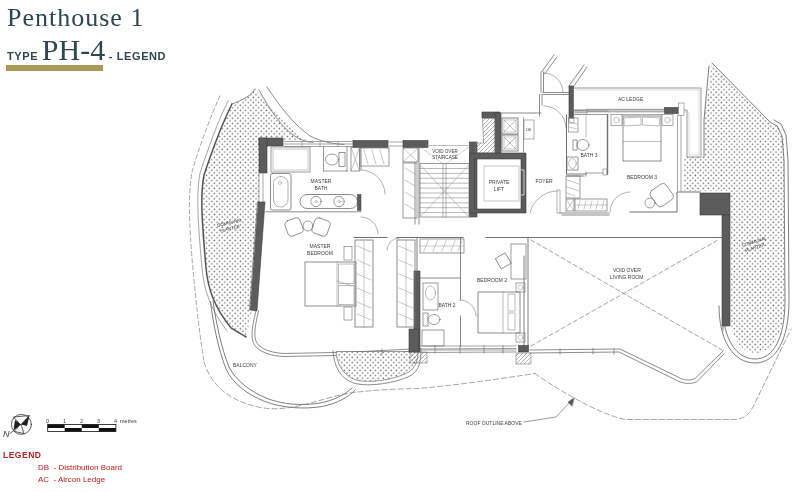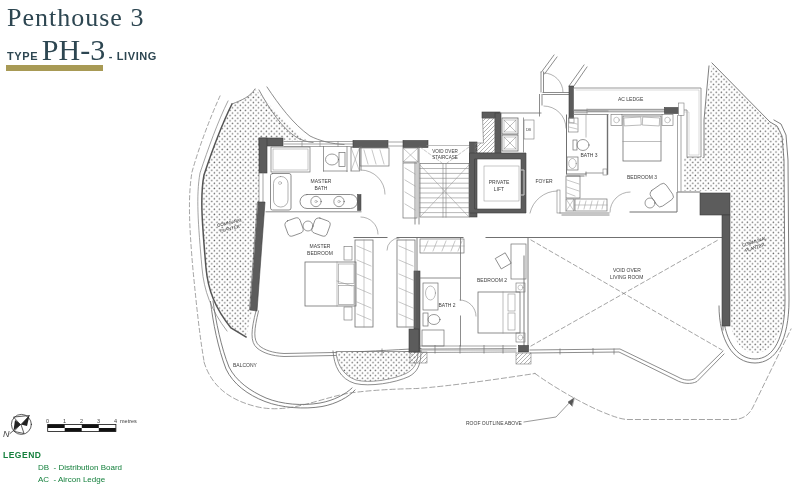--- a/index.html
+++ b/index.html
@@ -3,31 +3,31 @@
 <meta charset="utf-8">
 <style>
   html,body{margin:0;padding:0;background:#ffffff;width:800px;height:492px;overflow:hidden;}
   body{font-family:"Liberation Sans",sans-serif;position:relative;}
   #title{position:absolute;left:7px;top:3px;color:#2d4651;}
   #t1{font-family:"Liberation Serif",serif;font-size:26px;letter-spacing:1px;}
   #t2{margin-top:0px;white-space:nowrap;}
   #t2 .small{font-size:11px;font-weight:bold;letter-spacing:0.6px;color:#2d4651;}
   #t2 .big{font-family:"Liberation Serif",serif;font-size:30px;color:#2d4651;}
   #goldbar{position:absolute;left:6px;top:65px;width:97px;height:6px;background:#a89a55;}
-  #legend{position:absolute;left:3px;top:450px;color:#15803d;}
+  #legend{position:absolute;left:3px;top:450px;color:#b91c1c;}
   #legend .hd{font-weight:bold;font-size:8.5px;letter-spacing:0.5px;}
   #legend .ln{font-size:8px;margin-top:3px;padding-left:35px;}
   svg text{font-family:"Liberation Sans",sans-serif;fill:#3c3c3c;}
 </style>
 </head>
 <body>
 
 <div id="title">
-  <div id="t1">Penthouse 3</div>
-  <div id="t2"><span class="small">TYPE </span><span class="big">PH-3</span><span class="small"> - LIVING</span></div>
+  <div id="t1">Penthouse 1</div>
+  <div id="t2"><span class="small">TYPE </span><span class="big">PH-4</span><span class="small"> - LEGEND</span></div>
 </div>
 
 <div id="goldbar"></div>
 
 <div id="legend">
   <div class="hd">LEGEND</div>
   <div class="ln">DB&nbsp; - Distribution Board</div>
   <div class="ln">AC&nbsp; - Aircon Ledge</div>
 </div>
 <svg id="plan" width="800" height="492" viewBox="0 0 800 492" style="position:absolute;left:0;top:0;" fill="none" stroke-linecap="square">

